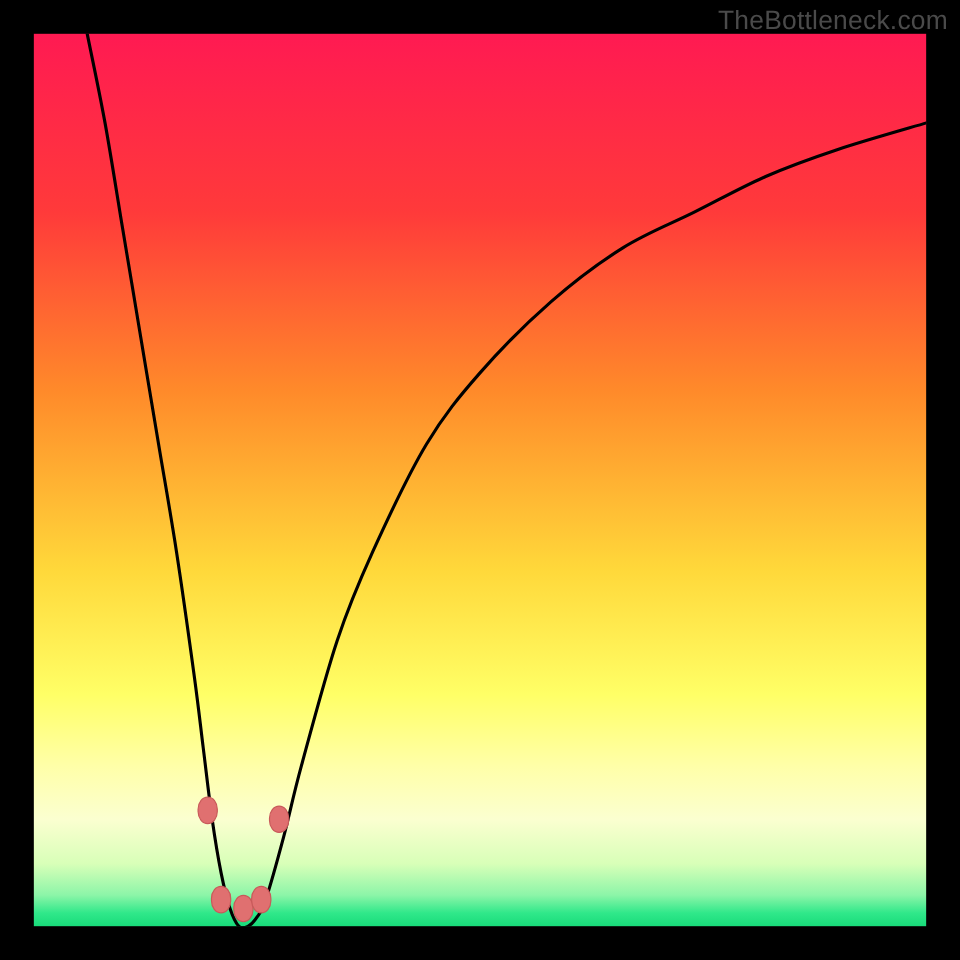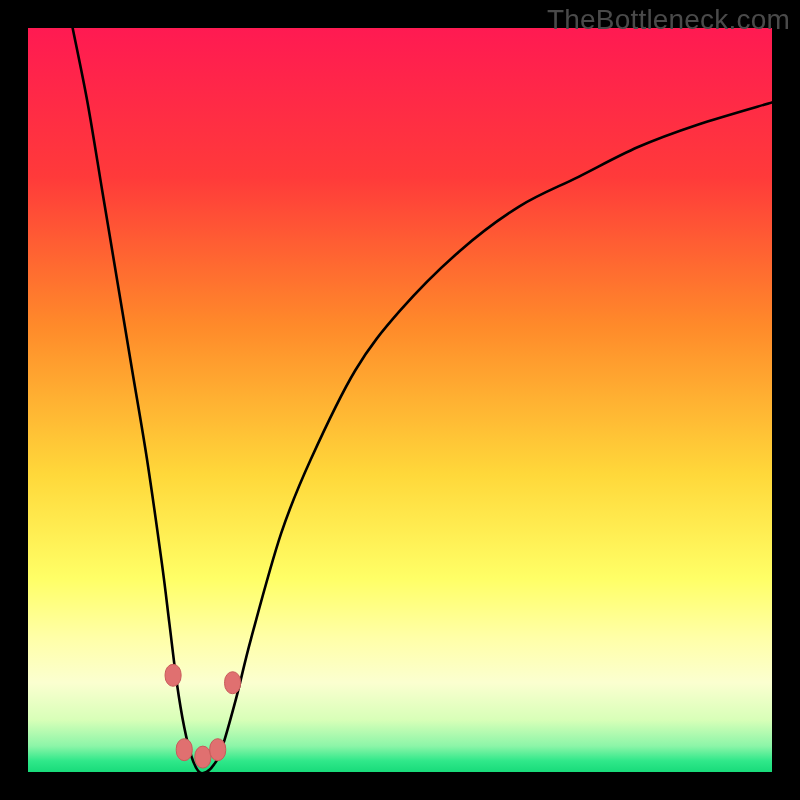--- a/index.html
+++ b/index.html
@@ -24,21 +24,21 @@
     left: 0;
     top: 0;
     width: 744px;
     height: 744px;
   }
   .watermark {
     position: absolute;
     top: 4px;
     right: 10px;
     color: #4a4a4a;
-    font-size: 28px;
+    font-size: 22px;
     letter-spacing: 0.2px;
     font-weight: 500;
   }
   svg.curve {
     position: absolute;
     left: 0;
     top: 0;
     width: 744px;
     height: 744px;
   }

